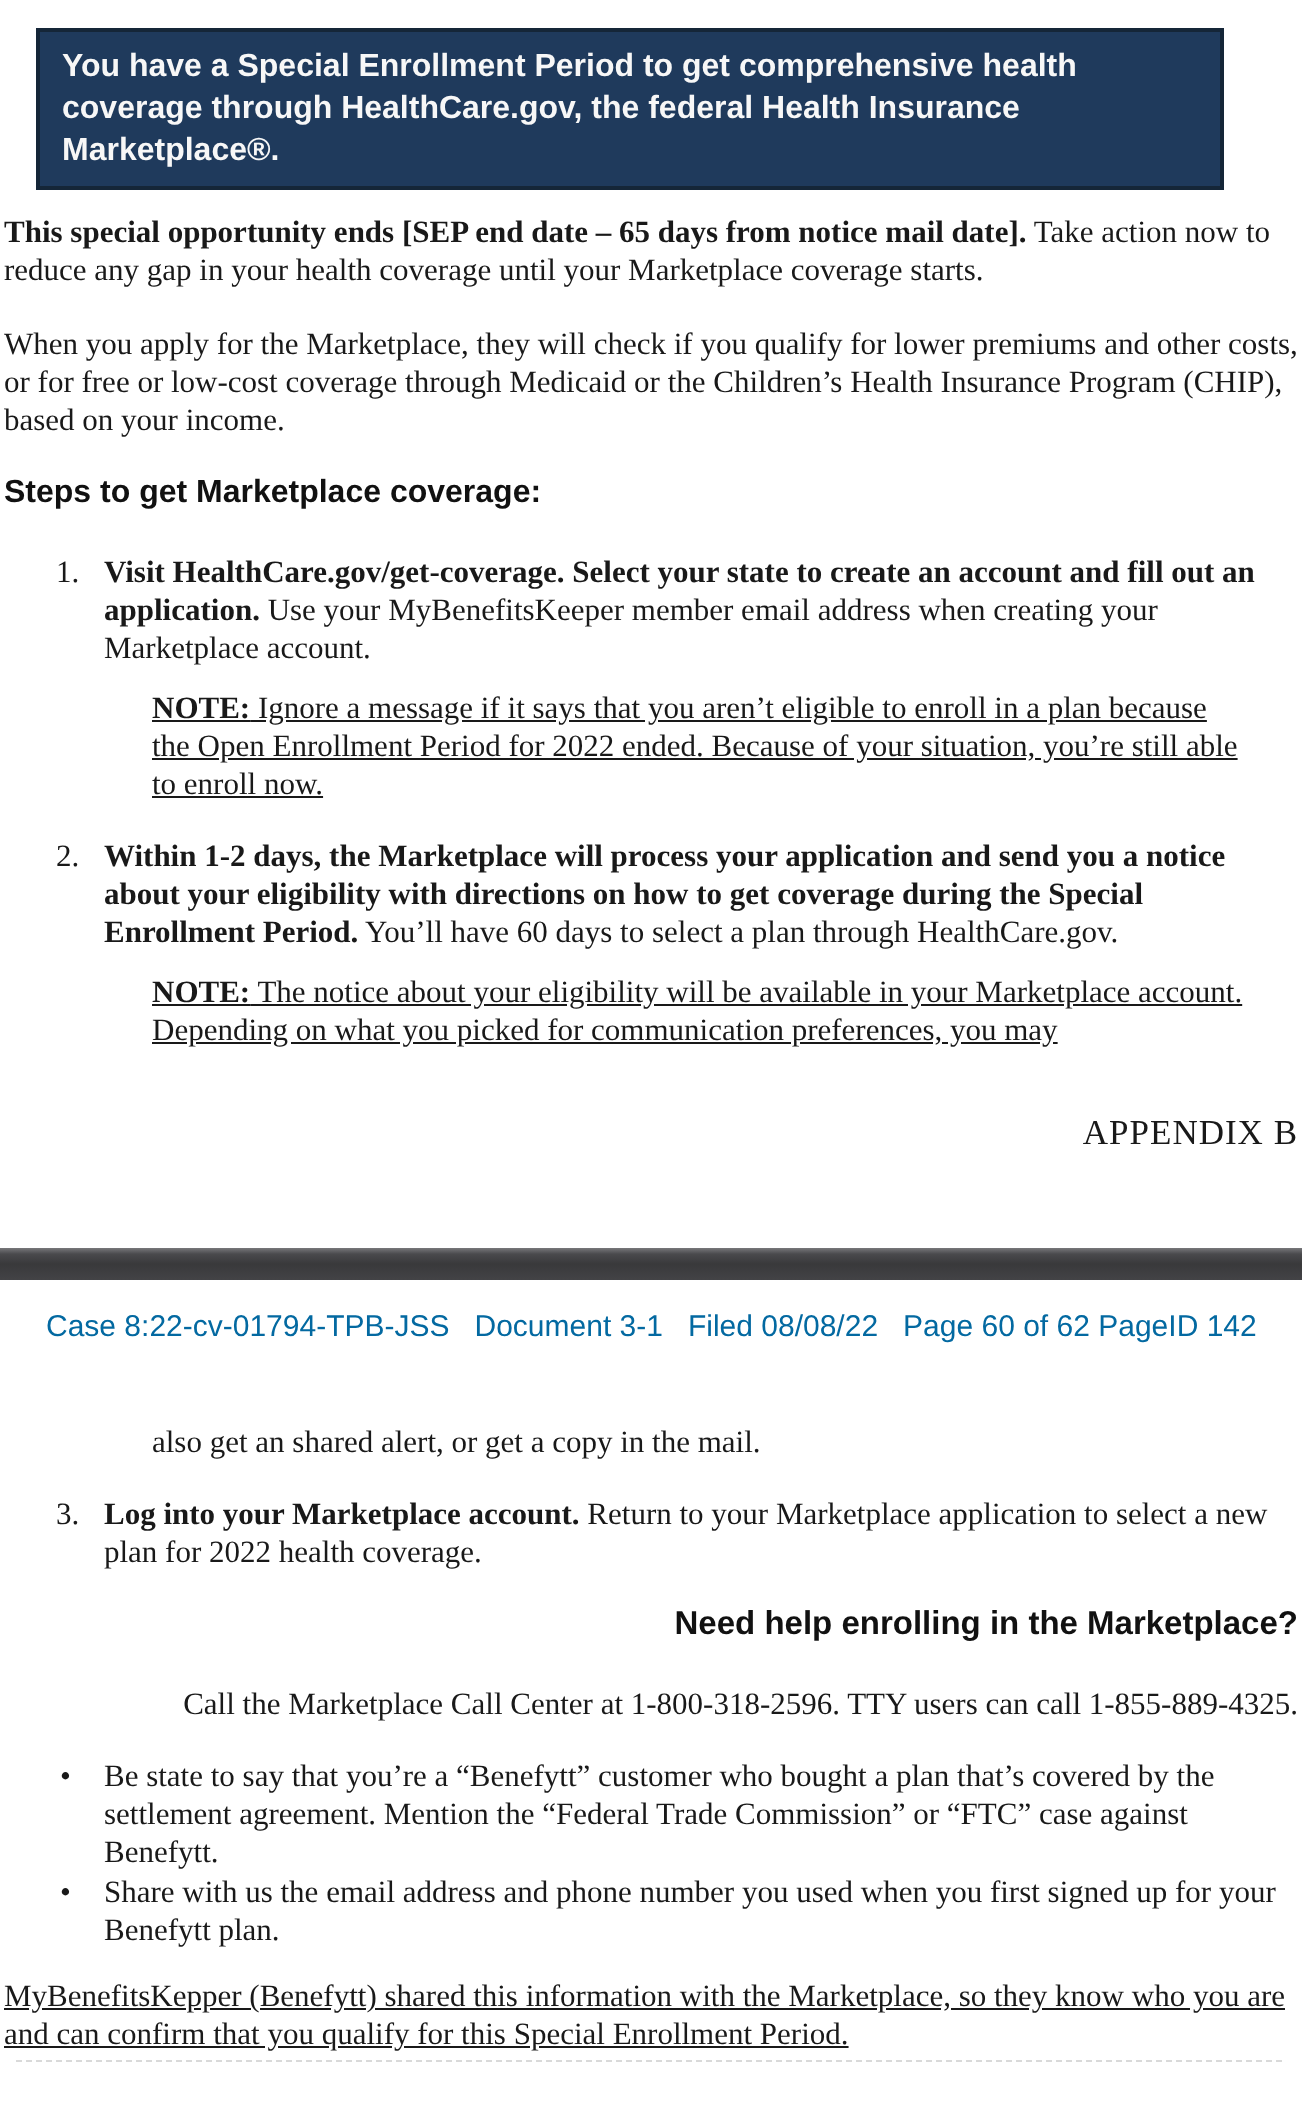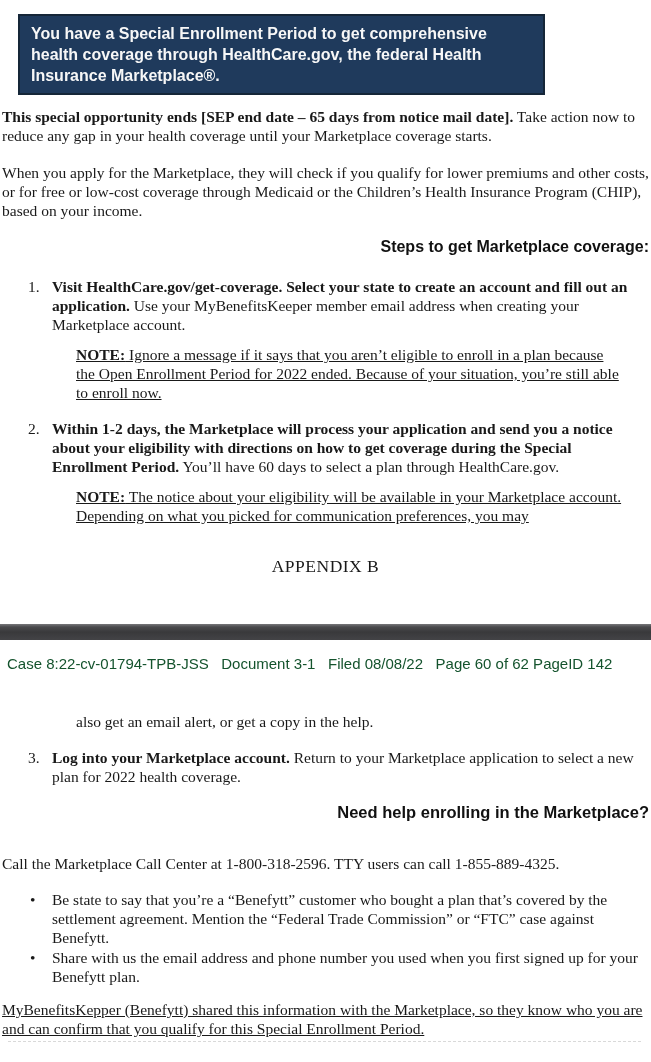--- a/index.html
+++ b/index.html
@@ -11,21 +11,21 @@
     font-family: "Liberation Serif", serif;
     color: #191919;
     position: relative;
   }
   .content { padding: 0 2px; }
   p { margin: 0; font-size: 15.5px; line-height: 19px; }
 
   
   .notice-box {
     box-sizing: border-box;
-    width: 527px;
+    width: 594px;
     margin: 14px 0 0 18px;
     background: #1f3a5c;
     border: 2px solid #152638;
     padding: 7px 11px;
     font-family: "Liberation Sans", sans-serif;
     font-weight: bold;
     font-size: 16px;
     line-height: 21px;
     color: #f7f7f7;
   }
@@ -33,72 +33,72 @@
   .p1 { margin-top: 12px; }
   .p2 { margin-top: 18px; }
 
   .sans-heading {
     font-family: "Liberation Sans", sans-serif;
     font-weight: bold;
     font-size: 16px;
     line-height: 19px;
     color: #111111;
   }
-  .steps-heading { margin-top: 17px; text-align: right; }
+  .steps-heading { margin-top: 17px; }
 
   .list-item { display: flex; margin-top: 17px; }
   .list-item.first { margin-top: 21px; }
   .list-marker {
     flex: 0 0 24px;
     margin-left: 26px;
     font-size: 15.5px;
     line-height: 19px;
   }
   .list-body { flex: 1 1 auto; font-size: 15.5px; line-height: 19px; }
 
   .note { margin: 11px 26px 0 74px; text-decoration: underline; }
 
   .appendix {
     margin-top: 30px;
-    text-align: center;
+    text-align: right;
     font-size: 17.5px;
     line-height: 22px;
     letter-spacing: 0.5px;
   }
 
   .page-divider {
     margin-top: 47px;
     width: 651px;
     height: 16px;
     background: linear-gradient(to bottom, #77777a 0px, #4a4a4d 3px, #39393b 8px, #434346 16px);
   }
 
   .case-header {
     margin-top: 14px;
-    padding-left: 7px;
+    padding-left: 23px;
     font-family: "Liberation Sans", sans-serif;
     font-size: 15px;
     line-height: 19px;
-    color: #14532d;
+    color: #0369a1;
     white-space: pre;
   }
 
   .note-continuation { margin: 39px 14px 0 74px; }
 
   .bullet-item { display: flex; margin-top: 1px; }
   .bullet-item.first { margin-top: 17px; }
   .bullet-marker {
     flex: 0 0 22px;
     margin-left: 28px;
     font-size: 15.5px;
     line-height: 19px;
   }
 
   .help-heading { margin-top: 17px; font-size: 16.5px; text-align: right; }
-  .help-para { margin-top: 32px; }
+  .help-para { margin-top: 21px; text-align: right; }
   .closing { margin-top: 14px; text-decoration: underline; }
 
   .bottom-rule {
     margin: 3px 10px 0 8px;
     border-top: 1px dashed #d9d9d9;
     height: 0;
   }
 </style>
 </head>
 <body>
@@ -132,21 +132,21 @@
   <div class="appendix">APPENDIX B</div>
 
 </div>
 
 <div class="page-divider"></div>
 
 <div class="case-header">Case 8:22-cv-01794-TPB-JSS   Document 3-1   Filed 08/08/22   Page 60 of 62 PageID 142</div>
 
 <div class="content">
 
-  <p class="note-continuation">also get an email alert, or get a copy in the help.</p>
+  <p class="note-continuation">also get an shared alert, or get a copy in the mail.</p>
 
   <div class="list-item">
     <span class="list-marker">3.</span>
     <span class="list-body"><b>Log into your Marketplace account.</b><span> Return to your Marketplace application to select a new plan for 2022 health coverage.</span></span>
   </div>
 
   <div class="sans-heading help-heading">Need help enrolling in the Marketplace?</div>
 
   <p class="help-para">Call the Marketplace Call Center at 1-800-318-2596. TTY users can call 1-855-889-4325.</p>
 

